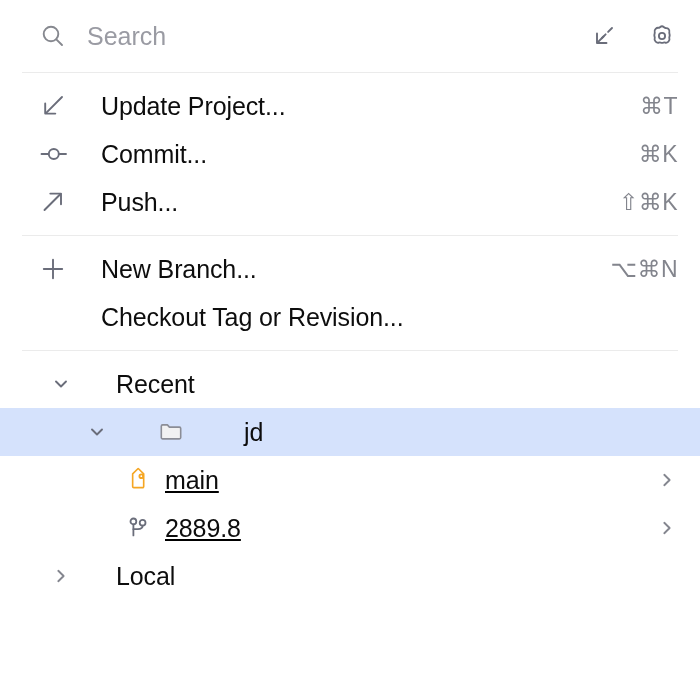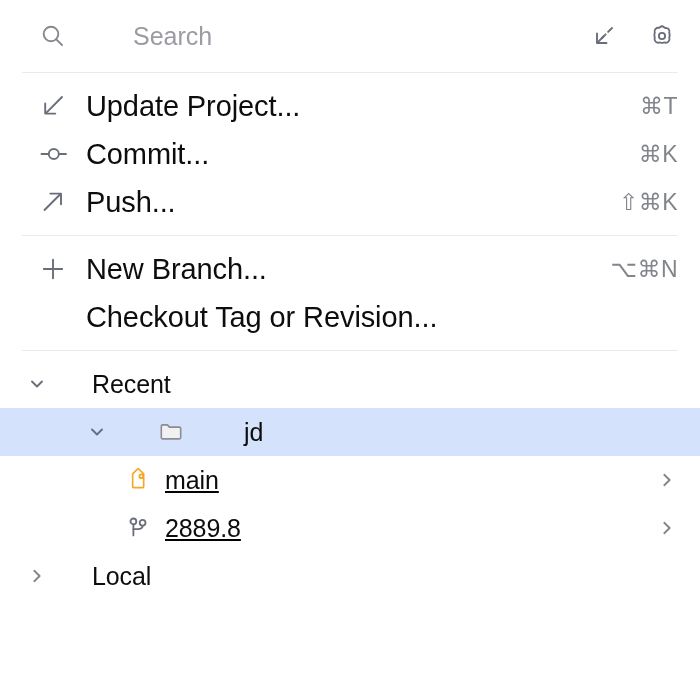--- a/index.html
+++ b/index.html
@@ -25,21 +25,20 @@
   }
 
   
   .search-row {
     height: 72px;
     min-height: 72px;
     display: flex;
     align-items: center;
     padding: 0 22px 0 40px;
     box-sizing: border-box;
-    gap: 46px;
   }
   .search-icon-wrap {
     width: 30px;
     min-width: 30px;
     display: flex;
     align-items: center;
     justify-content: flex-start;
   }
   .search-input {
     flex: 1;
@@ -95,23 +94,23 @@
     position: relative;
   }
   .menu-icon {
     width: 30px;
     min-width: 30px;
     display: flex;
     align-items: center;
     justify-content: flex-start;
   }
   .menu-label {
-    font-size: 29px;
+    font-size: 25px;
     color: #0d0d0d;
-    margin-left: 16px;
+    margin-left: 31px;
     white-space: nowrap;
     letter-spacing: -0.1px;
   }
   .menu-shortcut {
     margin-left: auto;
     font-size: 23px;
     color: #83858d;
     white-space: nowrap;
     letter-spacing: 0.5px;
   }
@@ -155,21 +154,21 @@
   .tree-arrow {
     margin-left: auto;
     display: flex;
     align-items: center;
     justify-content: center;
     width: 22px;
   }
   .tree-arrow.hidden { visibility: hidden; }
 
   
-  .ind-0 { padding-left: 24px; }
+  .ind-0 { padding-left: 48px; }
   .ind-1 { padding-left: 84px; gap: 46px; }
   .ind-2 { padding-left: 97px; text-decoration: underline; }
 
   .spacer-small { height: 9px; flex: 0 0 9px; }
 </style>
 </head>
 <body>
 
 <div class="popup">
 

